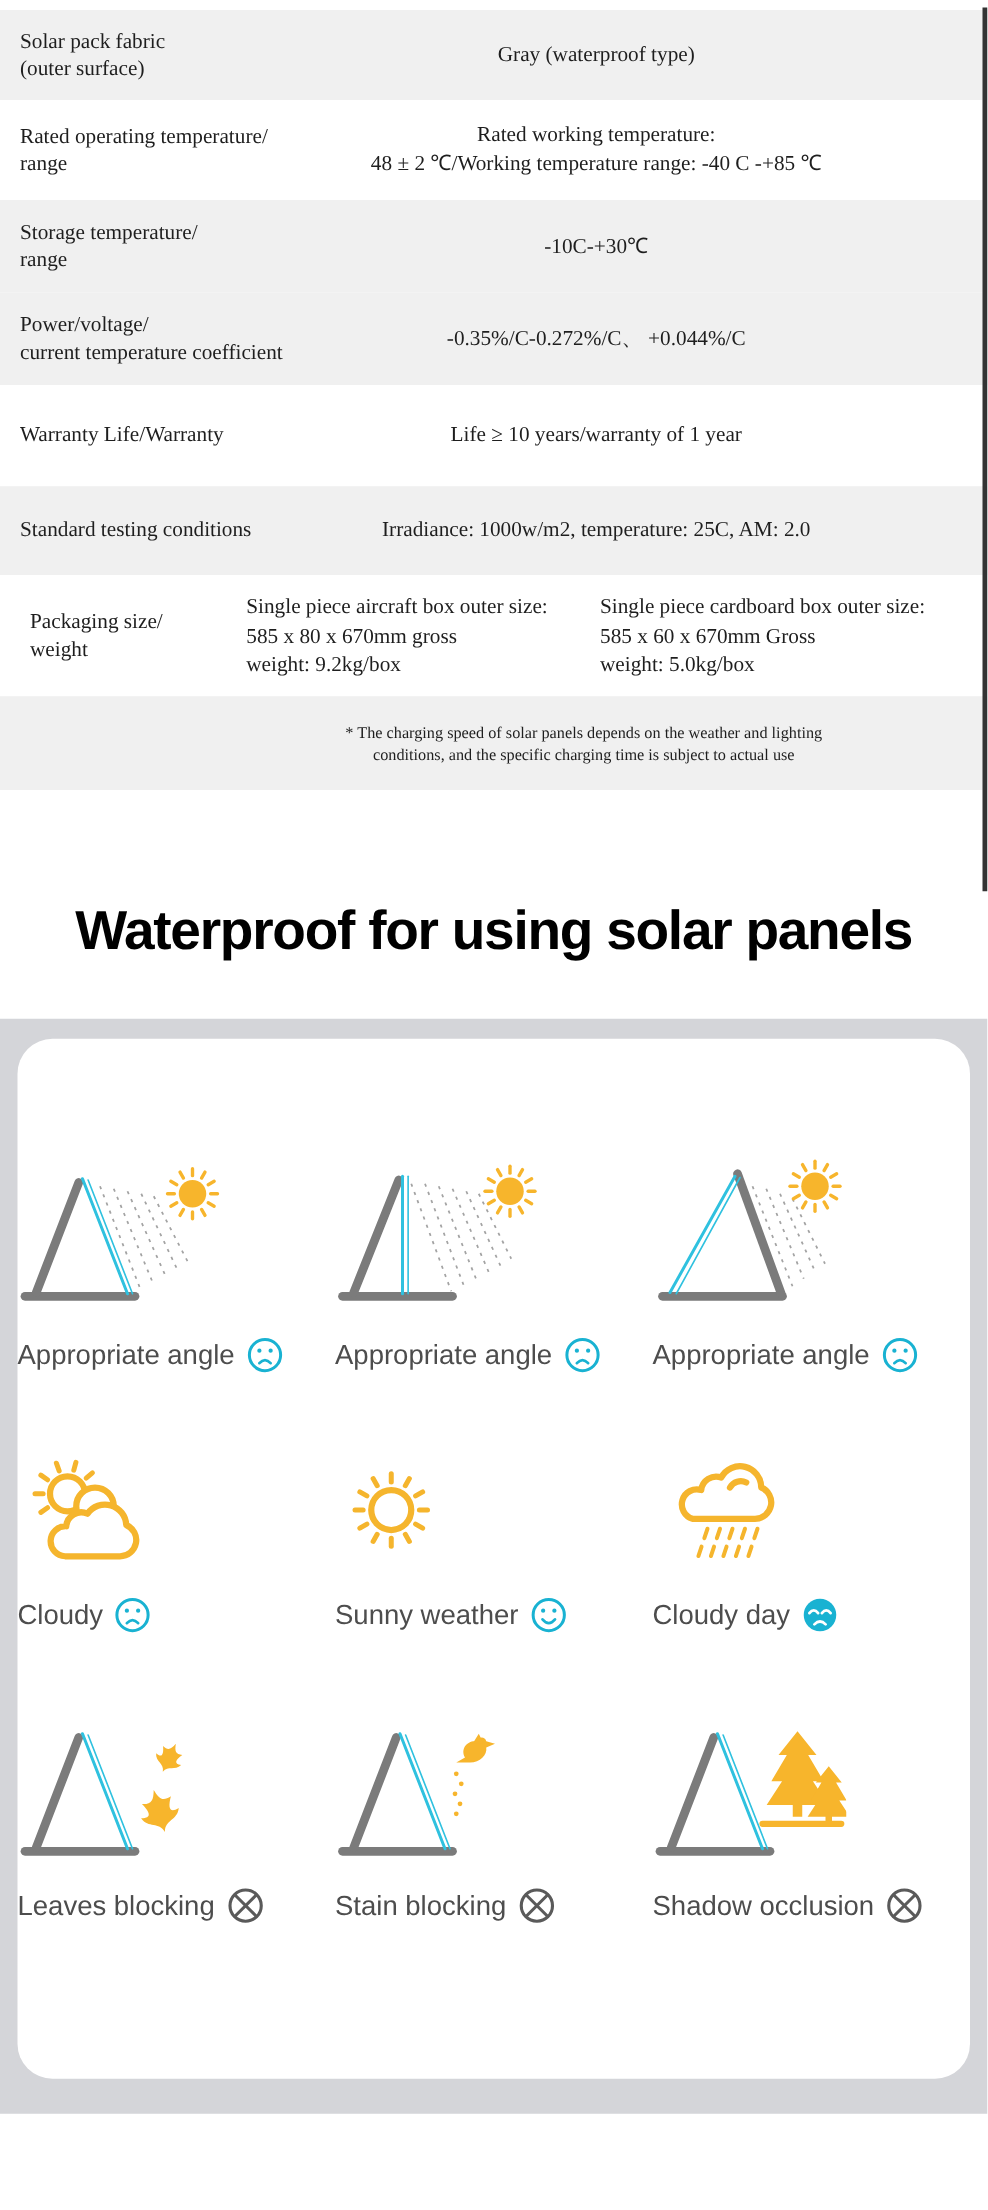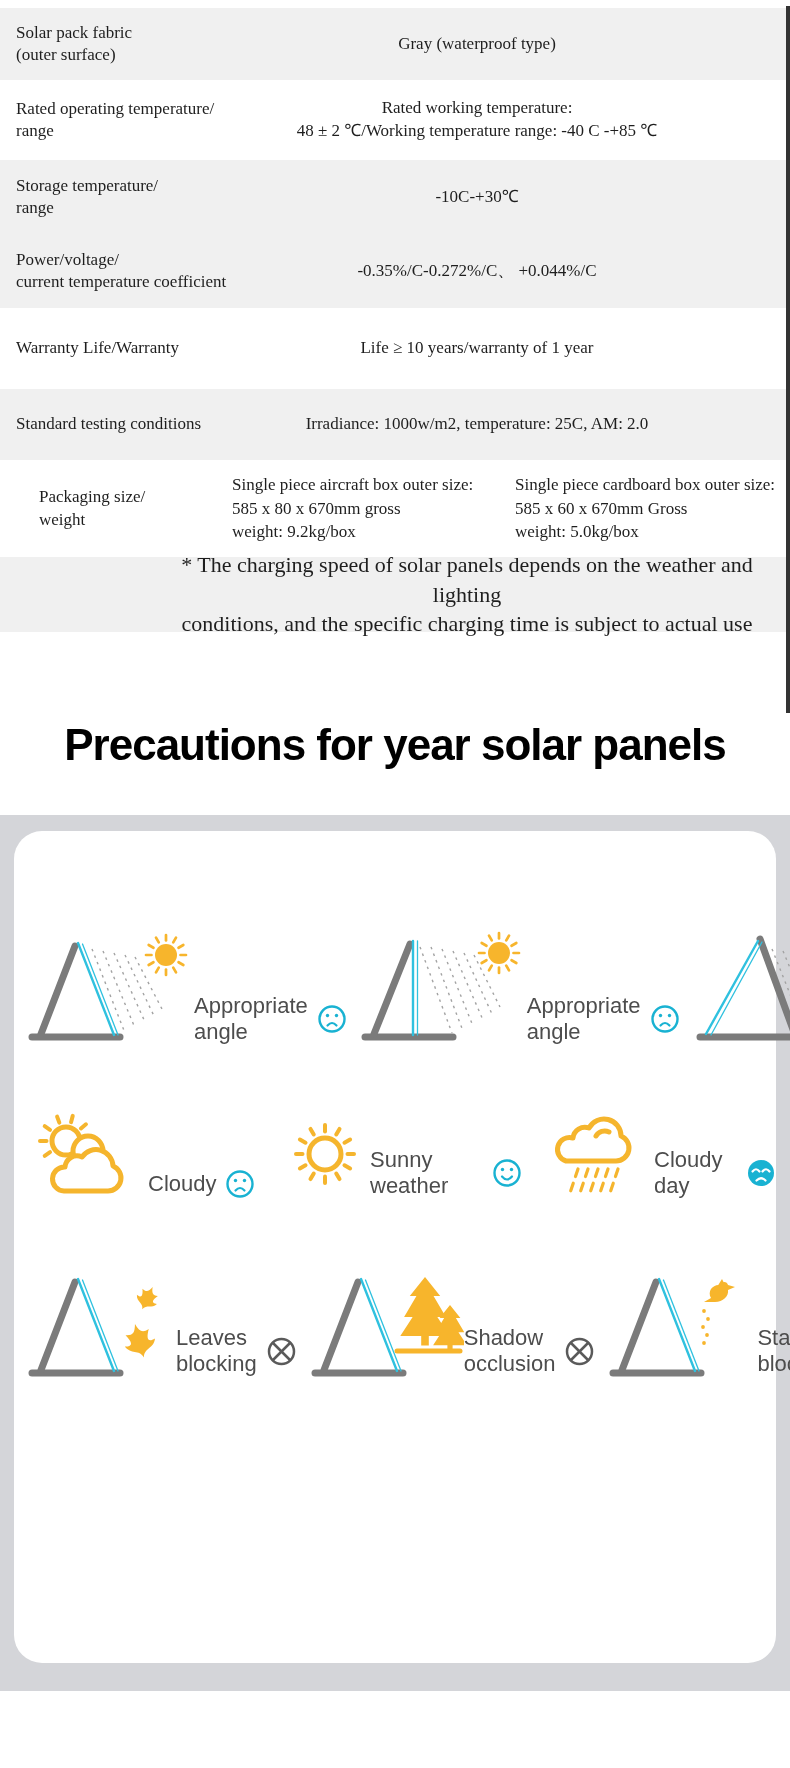--- a/index.html
+++ b/index.html
@@ -12,40 +12,40 @@
   .pre{white-space:pre-line;}
   
   .spec-table{margin-top:8px;font-family:Liberation Serif, serif;}
   .spec-row{display:flex;align-items:center;}
   .bg-gray{background:#f0f0f0;}
   .label-cell{width:228px;padding-left:16px;box-sizing:border-box;
     font-size:17px;line-height:1.32;}
   .value-cell{flex:1;padding-right:64px;text-align:center;
     font-size:17px;line-height:1.34;}
   .pack-row{display:flex;align-items:center;height:97px;}
-  .pack-label{width:175px;padding-left:4px;box-sizing:border-box;font-size:17px;line-height:1.32;margin-left:35px;}
+  .pack-label{width:175px;padding-left:24px;box-sizing:border-box;font-size:17px;line-height:1.32;}
   .pack-a{width:292px;padding-left:22px;box-sizing:border-box;font-size:17px;line-height:1.38;}
   .pack-b{flex:1;padding-left:13px;box-sizing:border-box;font-size:17px;line-height:1.38;}
   .note-row{height:75px;display:flex;align-items:center;justify-content:center;
     background:#f0f0f0;padding-left:150px;padding-right:6px;box-sizing:border-box;
-    text-align:center;font-size:22px;line-height:1.35;}
+    text-align:center;font-size:13px;line-height:1.35;}
   
   .scrollbar{position:absolute;top:6px;right:0;width:4px;height:707px;background:#333;}
   
   .heading-wrap{padding-top:88px;text-align:center;}
   .heading-wrap h1{margin:0;font-size:44px;font-weight:800;letter-spacing:-1px;
     color:#000;white-space:nowrap;}
   
   .gray-section{margin-top:45px;height:876px;background:#d4d5d9;box-sizing:border-box;padding-top:16px;}
   .card{margin:0 14px;height:832px;background:#fff;border-radius:28px;
     box-sizing:border-box;padding-top:92px;}
   .p-row{display:grid;grid-template-columns:repeat(3,1fr);}
   .p-row.r2{margin-top:62px;}
   .p-row.r3{margin-top:60px;}
-  .cell{display:flex;flex-direction:row;align-items:flex-end;padding-left:12px;}
+  .cell{display:flex;flex-direction:column;align-items:flex-start;}
   .icon-box{display:flex;align-items:flex-end;justify-content:center;}
   .r1 .icon-box{height:122px;}
   .r2 .icon-box{height:92px;}
   .r3 .icon-box{height:118px;}
   .cell-label{margin-top:24px;font-size:22px;color:#4d4d4d;
     display:flex;align-items:center;gap:9px;}
   .emoji{flex:0 0 auto;}
   .defs-svg{position:absolute;width:0;height:0;overflow:hidden;}
 </style>
 </head>
@@ -176,21 +176,21 @@
 
   <div class="note-row">
     <div class="pre">* The charging speed of solar panels depends on the weather and lighting
 conditions, and the specific charging time is subject to actual use</div>
   </div>
 </div>
 
 <div class="scrollbar"></div>
 
 <div class="heading-wrap">
-  <h1>Precautions for year solar panels</h1>
+  <h1>Waterproof for using solar panels</h1>
 </div>
 
 <div class="gray-section">
   <div class="card">
 
     <div class="p-row r1">
 
       <div class="cell">
         <div class="icon-box">
           <svg width="168" height="124" xmlns="http://www.w3.org/2000/svg">
@@ -341,37 +341,20 @@
         <div class="cell-label">
           <span>Leaves blocking</span>
           <svg class="emoji" width="31" height="31" viewBox="-15.5 -15.5 31 31">
               <use href="#noSign"></use>
             </svg>
         </div>
       </div>
 
       <div class="cell">
         <div class="icon-box">
-          <svg width="155" height="118" xmlns="http://www.w3.org/2000/svg">
-            <use href="#tri" y="2"></use>
-            <use href="#tree" transform="translate(116,18) scale(1.9)"></use>
-            <use href="#tree" transform="translate(141,46) scale(1.3)"></use>
-            <line x1="88" y1="92" x2="151" y2="92" stroke="#f7b52c" stroke-width="5" stroke-linecap="round"></line>
-          </svg>
-        </div>
-        <div class="cell-label">
-          <span>Shadow occlusion</span>
-          <svg class="emoji" width="31" height="31" viewBox="-15.5 -15.5 31 31">
-              <use href="#noSign"></use>
-            </svg>
-        </div>
-      </div>
-
-      <div class="cell">
-        <div class="icon-box">
           <svg width="150" height="118" xmlns="http://www.w3.org/2000/svg">
             <use href="#tri" y="2"></use>
             <g transform="translate(112,34)" fill="#f7b52c">
               <path d="M-15,9 L-8,5 C-12,-2 -6,-9 1,-8 C3,-12 8,-12 9,-8 L16,-6 L9,-3 C10,3 4,9 -4,9 Z"></path>
               <path d="M-2,-6 L3,-14 L7,-6 Z"></path>
             </g>
             <g fill="#f7b52c">
               <circle cx="97" cy="52" r="1.9"></circle>
               <circle cx="101" cy="60" r="1.9"></circle>
               <circle cx="96" cy="68" r="1.9"></circle>
@@ -380,16 +363,33 @@
             </g>
           </svg>
         </div>
         <div class="cell-label">
           <span>Stain blocking</span>
           <svg class="emoji" width="31" height="31" viewBox="-15.5 -15.5 31 31">
               <use href="#noSign"></use>
             </svg>
         </div>
       </div>
+
+      <div class="cell">
+        <div class="icon-box">
+          <svg width="155" height="118" xmlns="http://www.w3.org/2000/svg">
+            <use href="#tri" y="2"></use>
+            <use href="#tree" transform="translate(116,18) scale(1.9)"></use>
+            <use href="#tree" transform="translate(141,46) scale(1.3)"></use>
+            <line x1="88" y1="92" x2="151" y2="92" stroke="#f7b52c" stroke-width="5" stroke-linecap="round"></line>
+          </svg>
+        </div>
+        <div class="cell-label">
+          <span>Shadow occlusion</span>
+          <svg class="emoji" width="31" height="31" viewBox="-15.5 -15.5 31 31">
+              <use href="#noSign"></use>
+            </svg>
+        </div>
+      </div>
     </div>
 
   </div>
 </div>
 
 </body></html>

